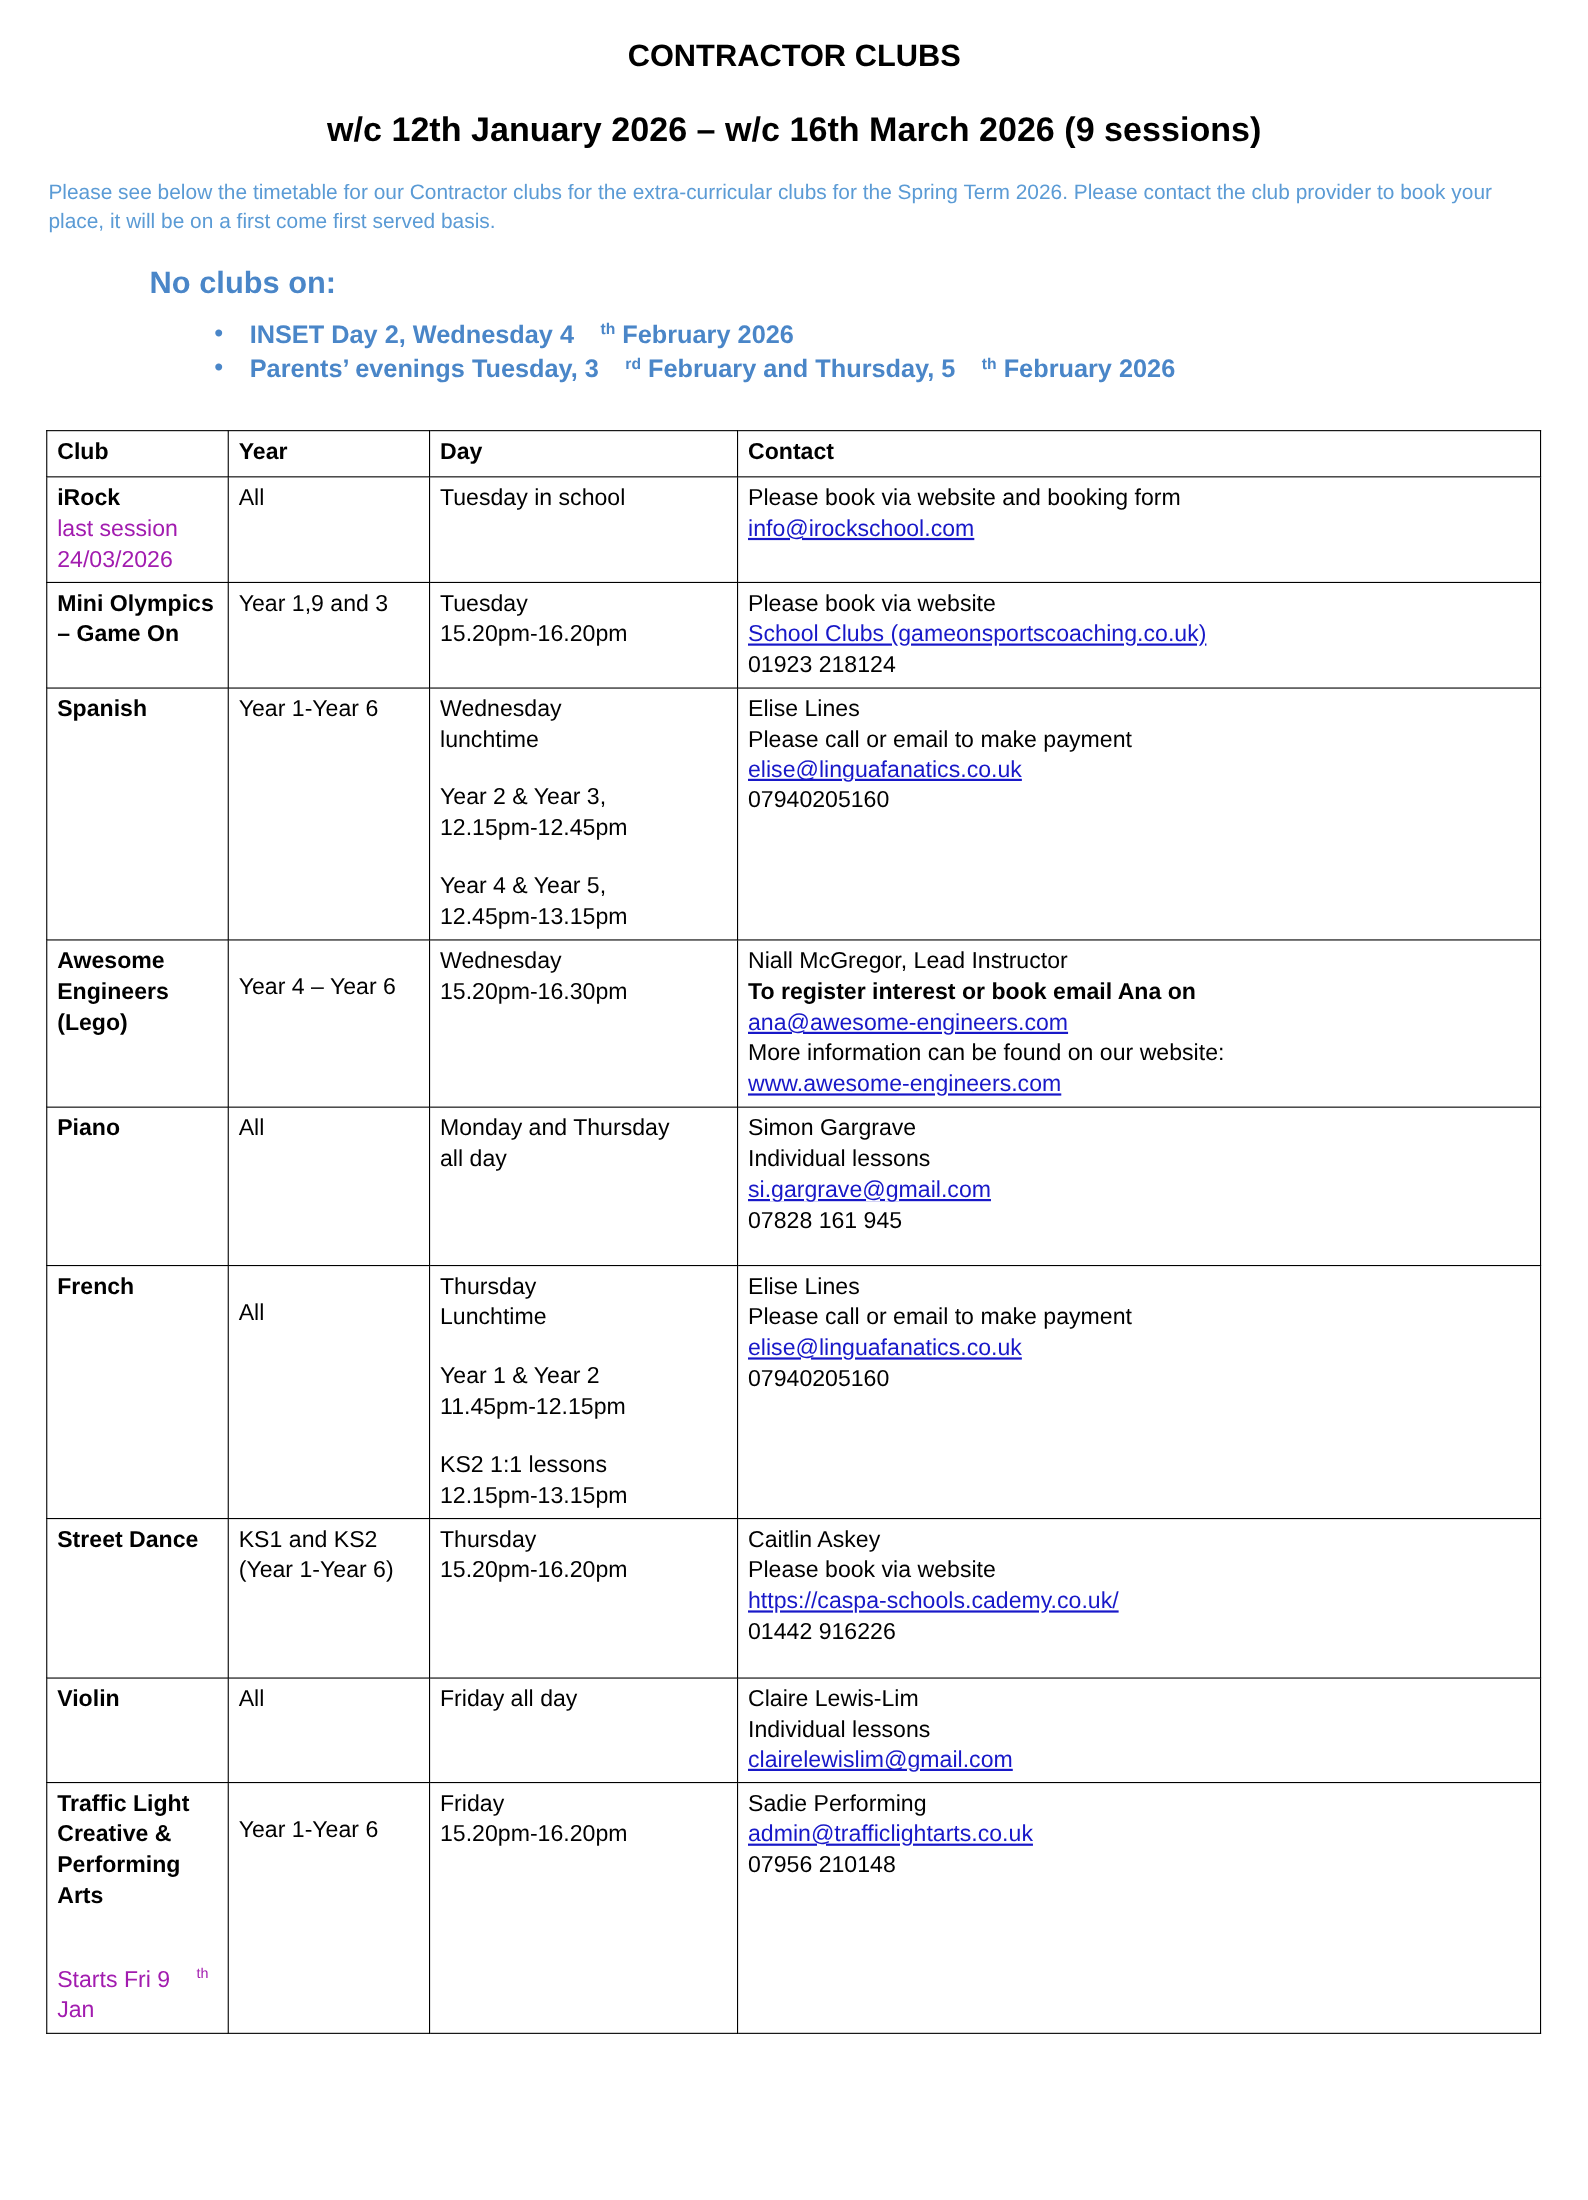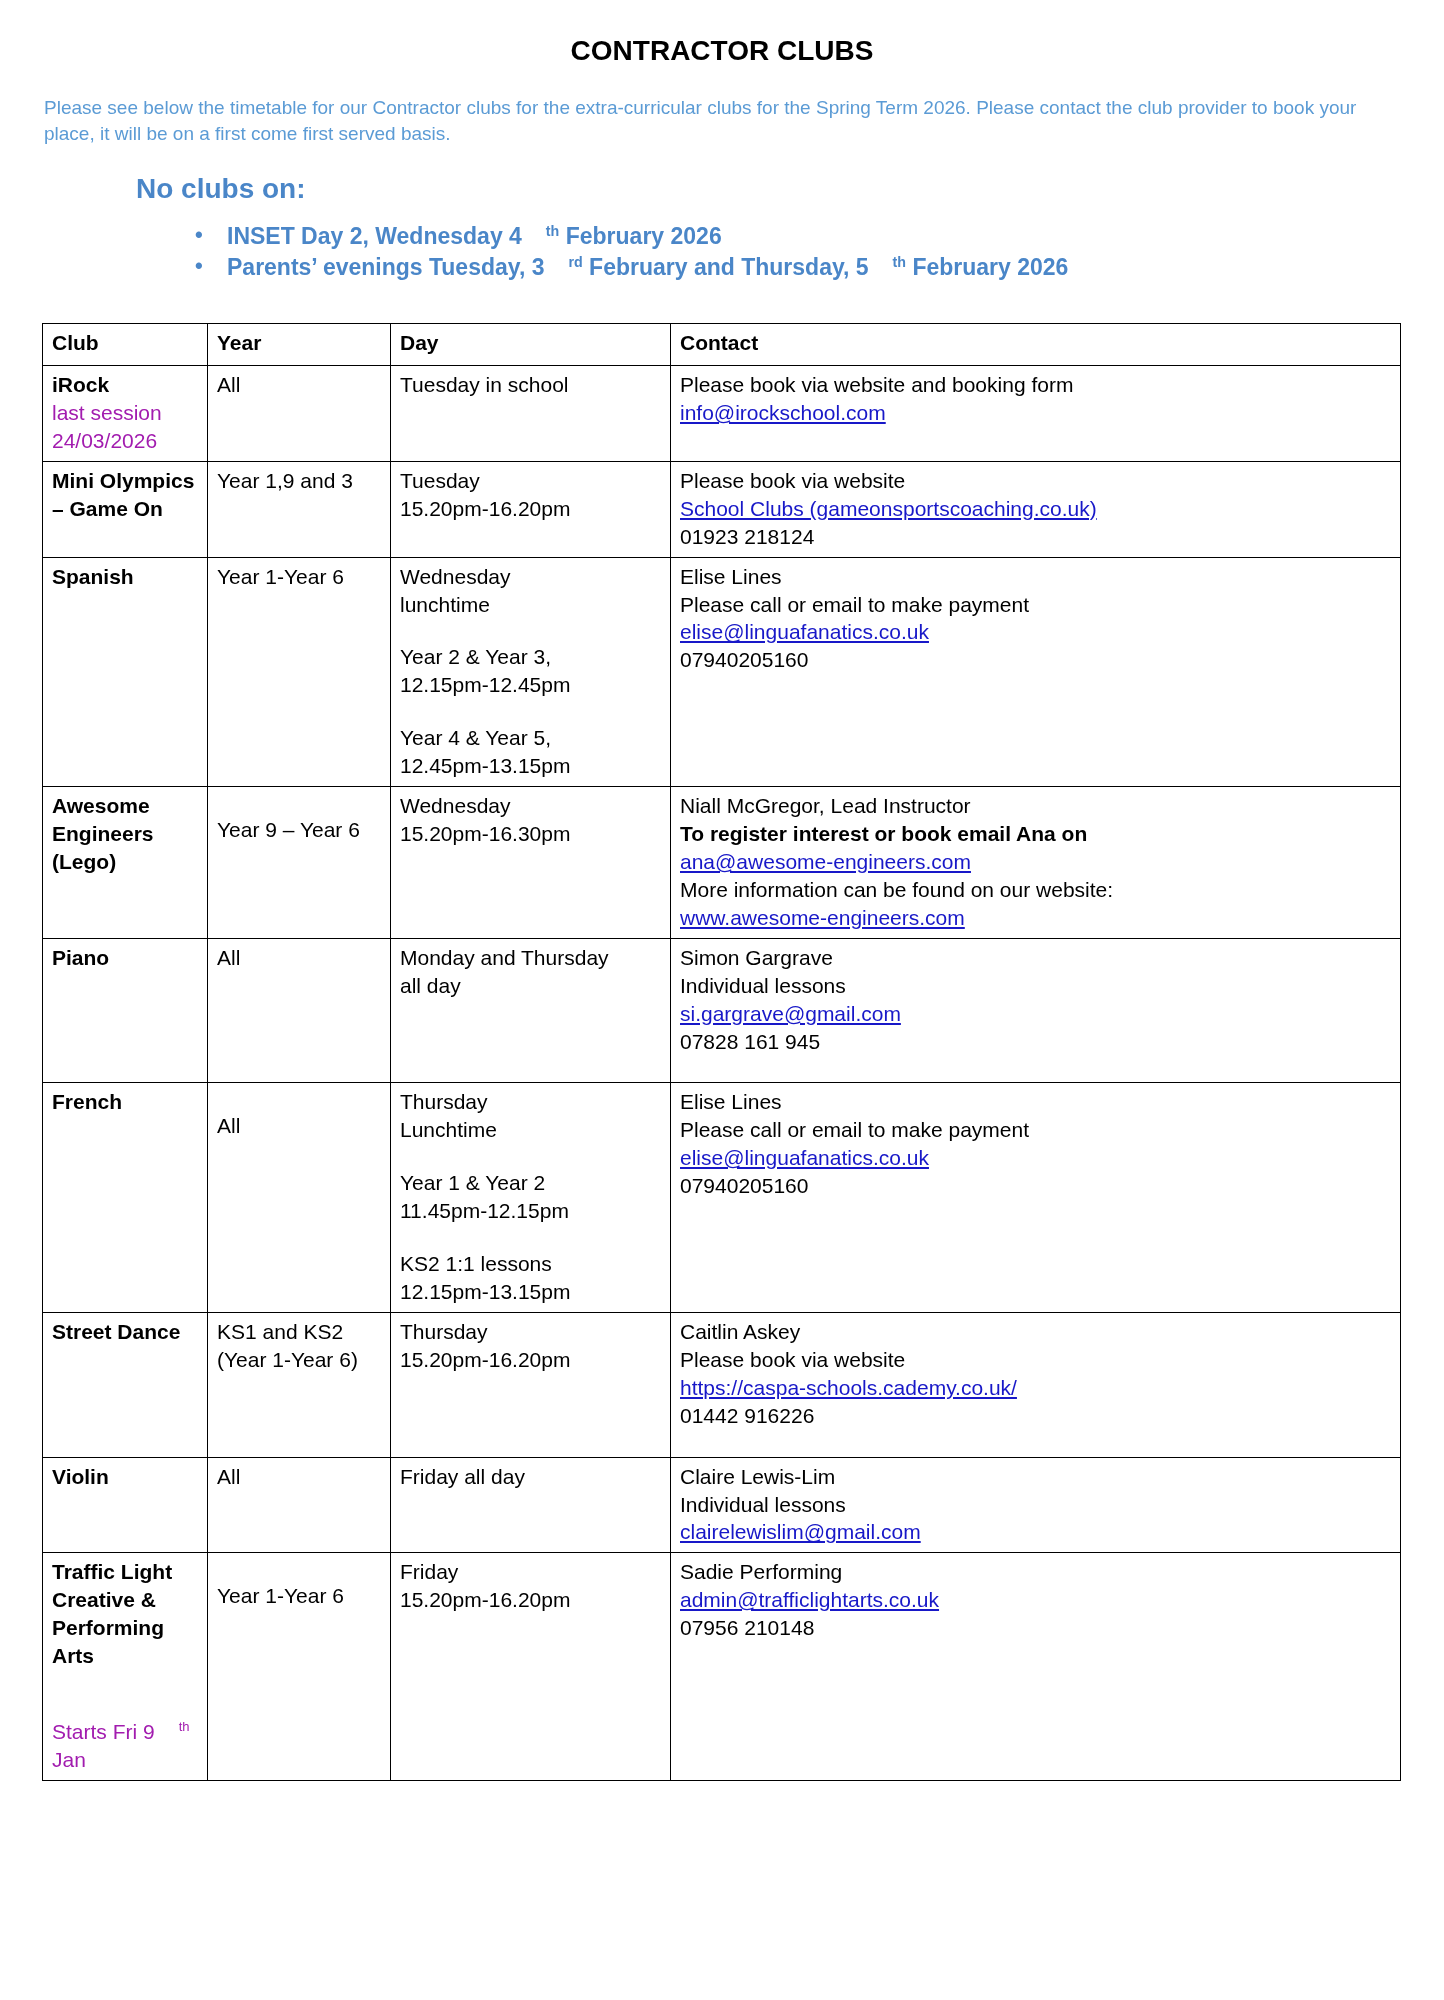--- a/index.html
+++ b/index.html
@@ -116,20 +116,21 @@
   .pad-top-1 { padding-top: 24px; }
   .pad-top-2 { padding-top: 25px; }
   .nowrap { white-space: nowrap; }
 </style>
 </head>
 <body>
 
 <div class="page">
 
   <h1 class="doc-title title-2">CONTRACTOR CLUBS</h1>
+  <h1 class="doc-title title-3">w/c 12th January 2026 – w/c 16th March 2026 (9 sessions)</h1>
 
   <p class="intro">Please see below the timetable for our Contractor clubs for the extra-curricular clubs for the Spring Term 2026. Please contact the club provider to book your place, it will be on a first come first served basis.</p>
 
   <div class="no-clubs">No clubs on:</div>
 
   <ul class="bullets">
     <li><span>INSET Day 2, Wednesday 4</span><sup>th</sup><span> February 2026</span></li>
     <li><span>Parents’ evenings Tuesday, 3</span><sup>rd</sup><span> February and Thursday, 5</span><sup>th</sup><span> February 2026</span></li>
   </ul>
 
@@ -209,21 +210,21 @@
         </td>
       </tr>
 
       <tr>
         <td>
           <div class="cell-strong">Awesome</div>
           <div class="cell-strong">Engineers</div>
           <div class="cell-strong">(Lego)</div>
         </td>
         <td>
-          <div class="pad-top-1">Year 9 – Year 6</div>
+          <div class="pad-top-1">Year 4 – Year 6</div>
         </td>
         <td>
           <div>Wednesday</div>
           <div>15.20pm-16.30pm</div>
         </td>
         <td>
           <div>Niall McGregor, Lead Instructor</div>
           <div class="cell-strong">To register interest or book email Ana on</div>
           <a class="link" href="#">ana@awesome-engineers.com</a>
           <div>More information can be found on our website:</div>

